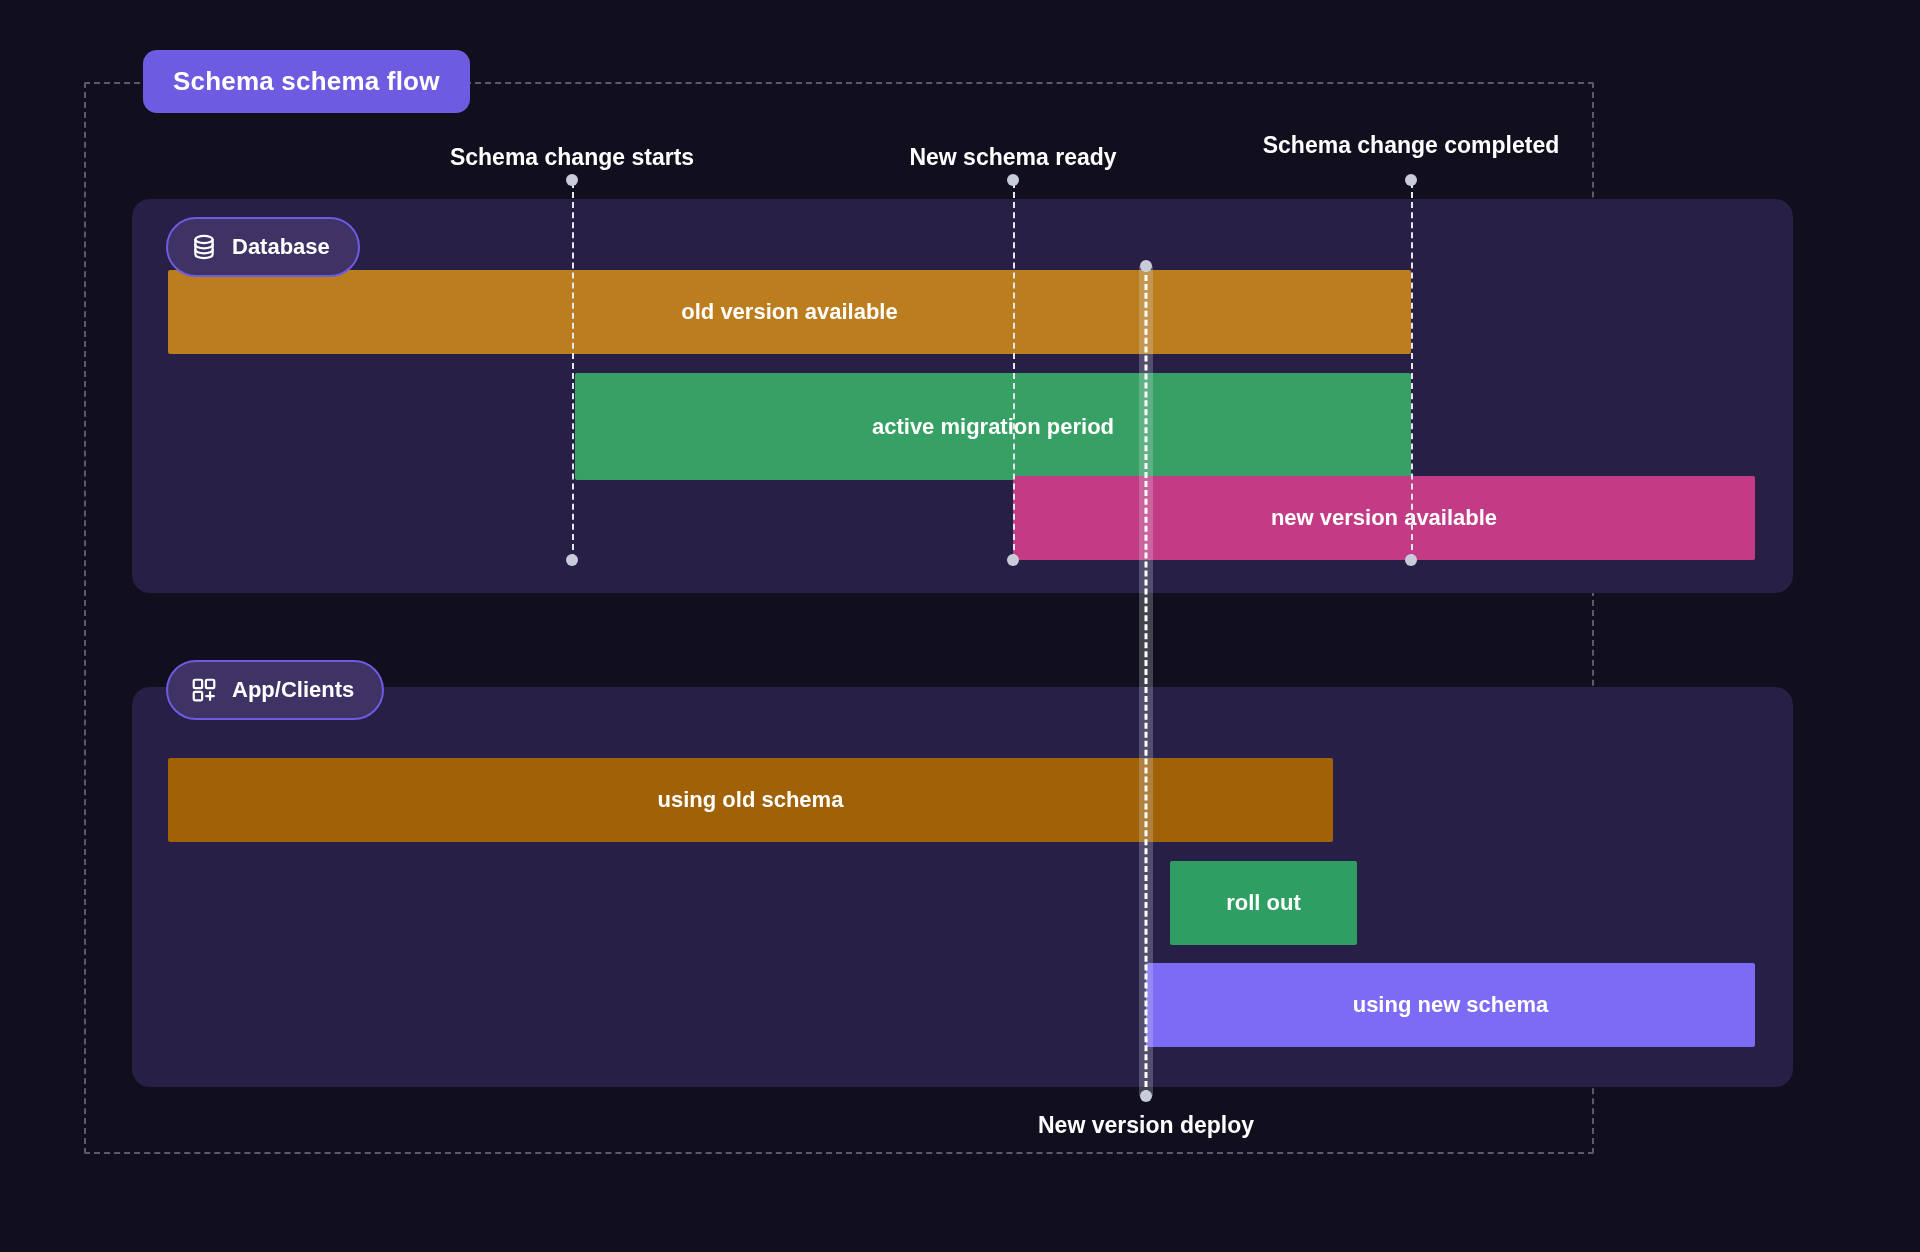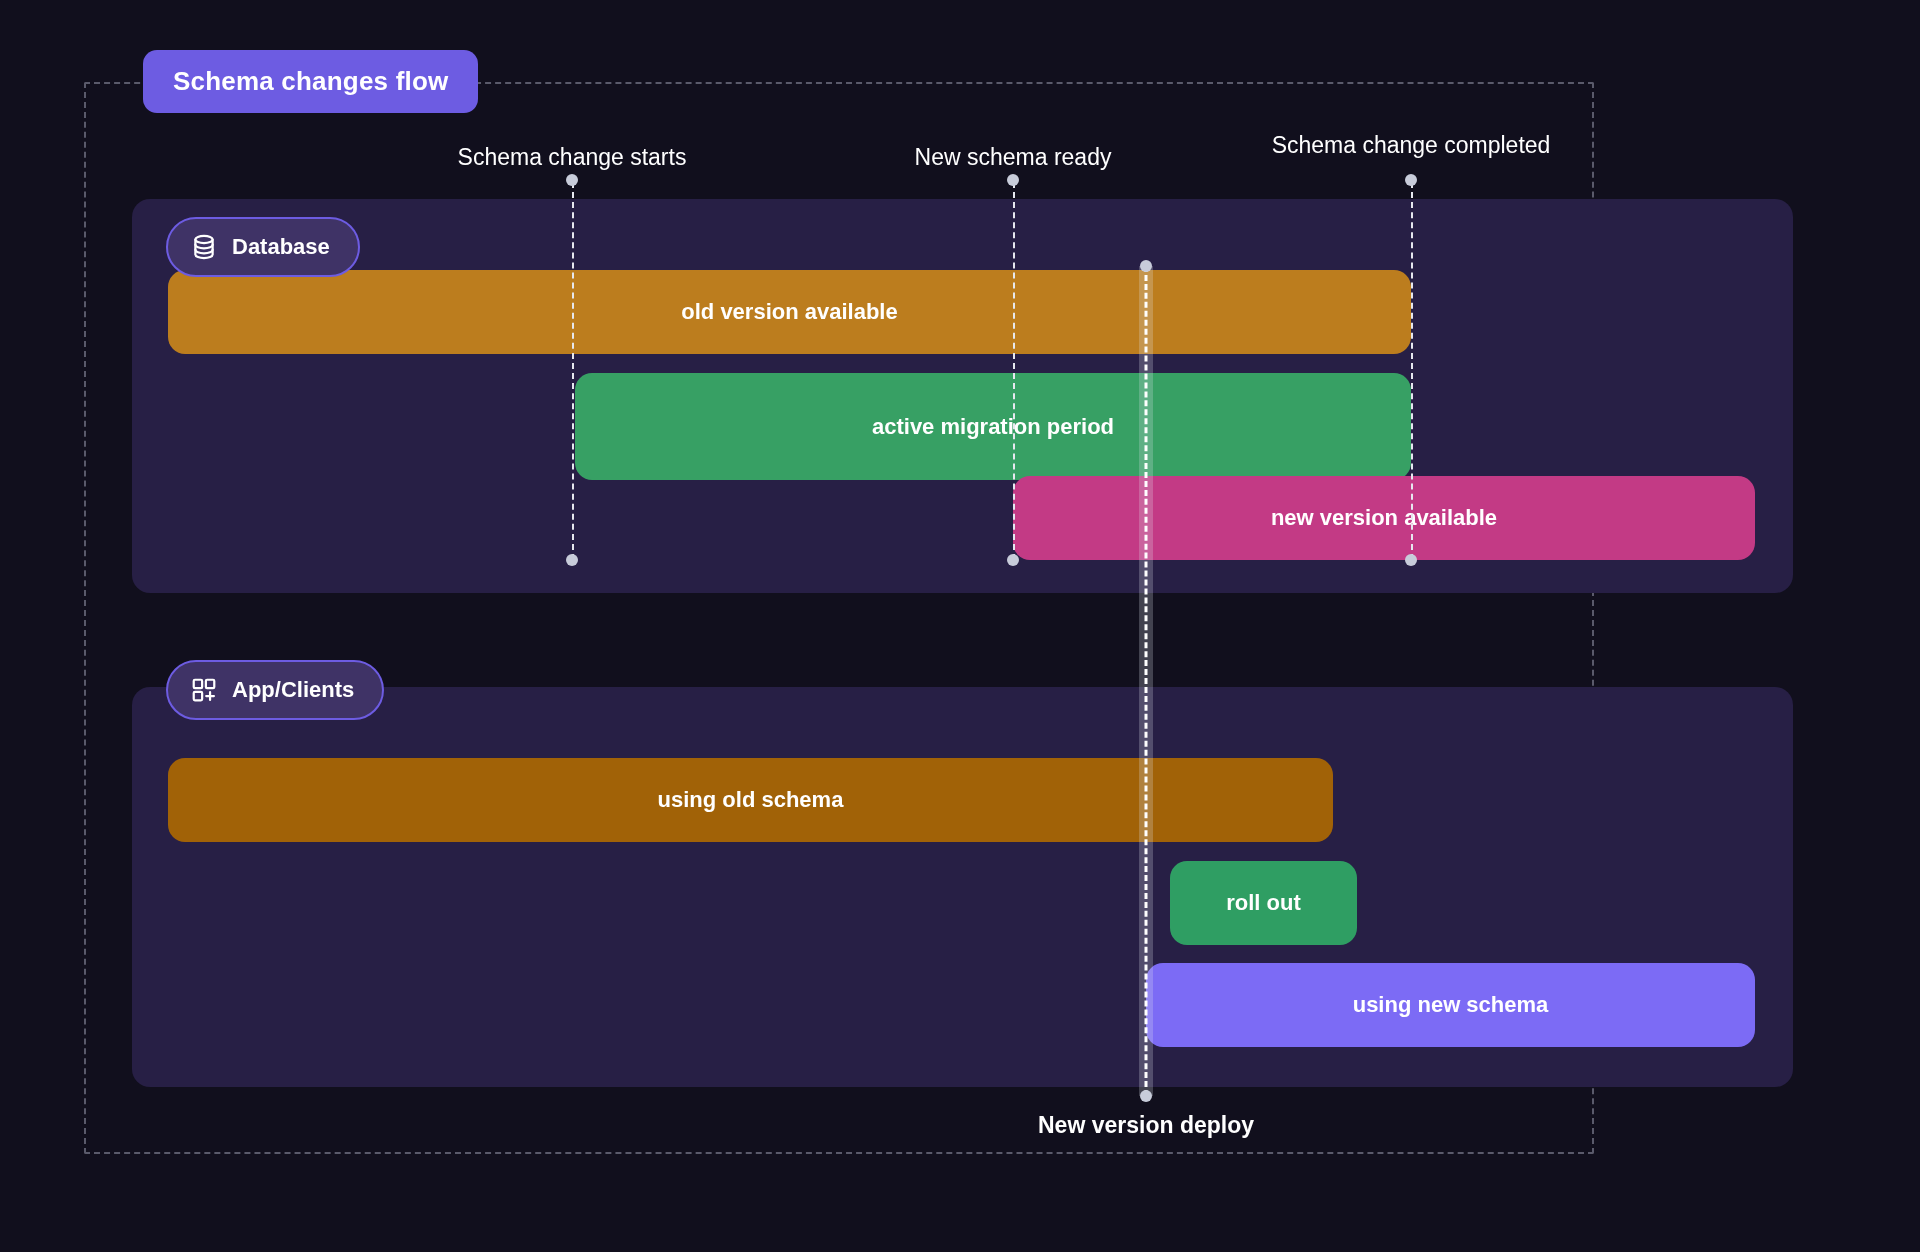--- a/index.html
+++ b/index.html
@@ -102,21 +102,21 @@
     border-radius: 50%;
     background: #c8ccda;
     transform: translate(-50%, -50%);
     z-index: 26;
   }
   .guide-label {
     position: absolute;
     transform: translateX(-50%);
     color: #ffffff;
     font-size: 23px;
-    font-weight: normal;
+    font-weight: bold;
     white-space: nowrap;
     z-index: 26;
   }
 
   
   .deploy-band {
     position: absolute;
     width: 14px;
     background: rgba(225, 228, 238, 0.24);
     transform: translateX(-50%);
@@ -138,38 +138,38 @@
     white-space: nowrap;
     z-index: 30;
   }
 
   
   .bar {
     position: absolute;
     display: flex;
     align-items: center;
     justify-content: center;
-    border-radius: 17px;
+    border-radius: 2px;
     color: #ffffff;
     font-size: 22px;
     font-weight: bold;
     z-index: 20;
     box-sizing: border-box;
     white-space: nowrap;
   }
 </style>
 </head>
 <body>
 
 <div id="stage">
 
   <div class="outer-frame"></div>
 
   <div class="title-pill">
-    <span>Schema changes flow</span>
+    <span>Schema schema flow</span>
   </div>
 
   <div class="guide-label" style="left:572px; top:144px;">Schema change starts</div>
   <div class="guide-dot" style="left:572px; top:180px;"></div>
   <div class="guide" style="left:572px; top:182px; height:378px;"></div>
   <div class="guide-dot" style="left:572px; top:560px;"></div>
 
   <div class="guide-label" style="left:1013px; top:144px;">New schema ready</div>
   <div class="guide-dot" style="left:1013px; top:180px;"></div>
   <div class="guide" style="left:1013px; top:182px; height:378px;"></div>

